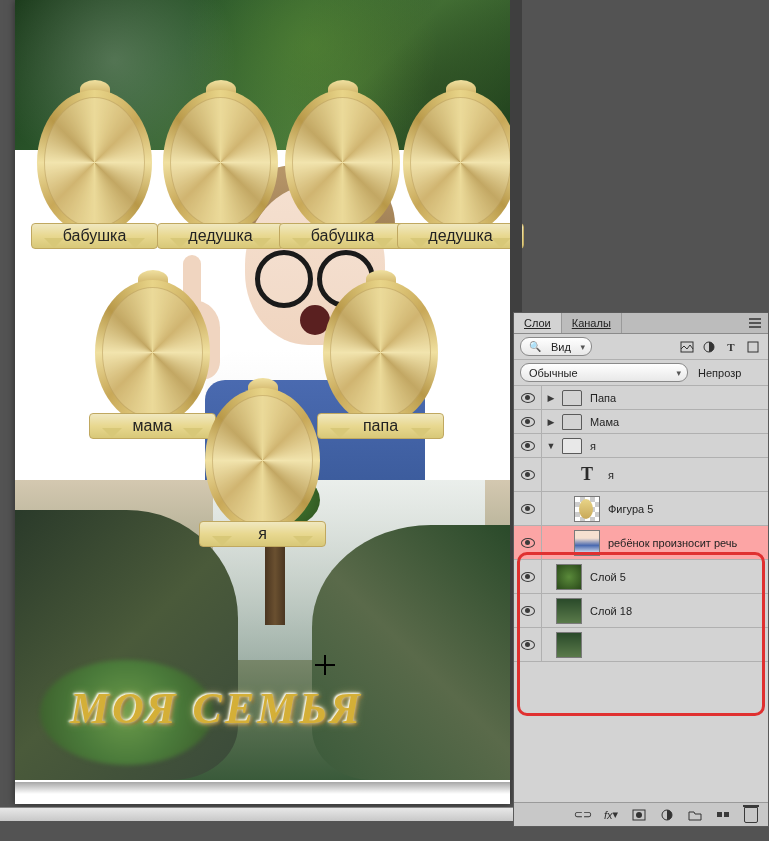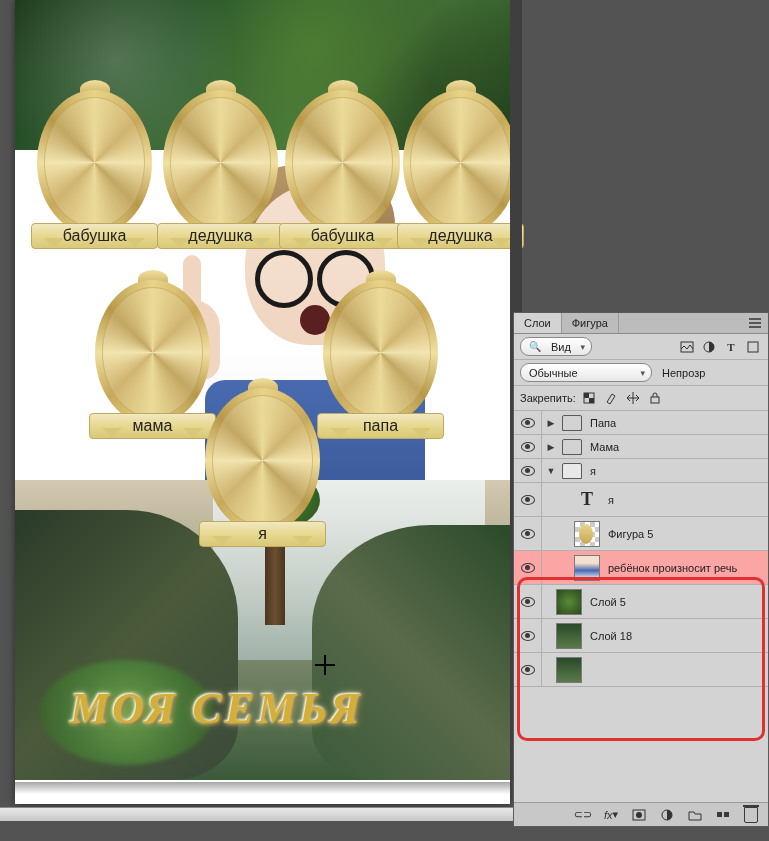--- a/index.html
+++ b/index.html
@@ -234,20 +234,21 @@
   font-size: 11px;
   color: #222;
 }
 .panel-tabs {
   display: flex; background: #bcbcbc;
   border-bottom: 1px solid #8a8a8a;
 }
 .panel-tab {
   padding: 4px 10px;
   border-right: 1px solid #9a9a9a;
+  text-decoration: underline;
 }
 .panel-tab.active { background: #d3d3d3; }
 .panel-menu { margin-left: auto; padding: 3px 6px; display: flex; align-items: center; }
 .panel-row {
   display: flex; align-items: center; gap: 4px;
   padding: 3px 6px;
   border-bottom: 1px solid #b0b0b0;
 }
 .combo {
   flex: 0 0 auto;
@@ -444,21 +445,21 @@
   <div class="cursor-cross"></div>
 </div>
 
 <div class="vscroll-gap"></div>
 <div class="shadow-bottom"></div>
 <div class="hscroll-bar"></div>
 
 <div class="layers-panel">
   <div class="panel-tabs">
     <div class="panel-tab active">Слои</div>
-    <div class="panel-tab">Фигура</div>
+    <div class="panel-tab">Каналы</div>
     <div class="panel-menu">
       <svg class="ico" viewBox="0 0 14 14">
           <path d="M1 3h12M1 7h12M1 11h12" stroke="#333" stroke-width="1.5"></path>
         </svg>
     </div>
   </div>
 
   <div class="panel-row">
     <div class="combo" style="width:72px">
       <span style="font-size:10px">🔍</span>
@@ -482,55 +483,27 @@
         <b style="font-family:Georgia">T</b>
       </div>
     <div class="icon-btn">
       <svg class="ico" viewBox="0 0 14 14">
           <rect x="2" y="2" width="10" height="10" fill="none" stroke="#333"></rect>
         </svg>
     </div>
   </div>
 
   <div class="panel-row">
-    <div class="combo" style="width:132px">
+    <div class="combo" style="width:168px">
       <span>Обычные</span>
       <span class="chev">▾</span>
     </div>
     <span style="margin-left:6px">Непрозр</span>
   </div>
 
-  <div class="panel-row">
-    <span>Закрепить:</span>
-    <div class="lock-icons">
-      <div class="icon-btn">
-        <svg class="ico" viewBox="0 0 14 14">
-            <rect x="2" y="2" width="10" height="10" fill="none" stroke="#333"></rect>
-            <rect x="2" y="2" width="5" height="5" fill="#333"></rect>
-            <rect x="7" y="7" width="5" height="5" fill="#333"></rect>
-          </svg>
-      </div>
-      <div class="icon-btn">
-        <svg class="ico" viewBox="0 0 14 14">
-            <path d="M3 11l5-8 3 2-5 8z" fill="none" stroke="#333"></path>
-          </svg>
-      </div>
-      <div class="icon-btn">
-        <svg class="ico" viewBox="0 0 14 14">
-            <path d="M7 1v12M1 7h12M4 4l-3 3 3 3M10 4l3 3-3 3" fill="none" stroke="#333"></path>
-          </svg>
-      </div>
-      <div class="icon-btn">
-        <svg class="ico" viewBox="0 0 14 14">
-            <rect x="3" y="6" width="8" height="6" fill="none" stroke="#333"></rect>
-            <path d="M5 6V4a2 2 0 014 0v2" fill="none" stroke="#333"></path>
-          </svg>
-      </div>
-    </div>
-  </div>
 
   <div class="layer-list">
 
     <div class="layer-row small">
       <div class="eye-col">
           <div class="eye"></div>
         </div>
       <div class="expand-col">▶</div>
       <div class="thumb folder"></div>
       <div class="layer-name">Папа</div>

